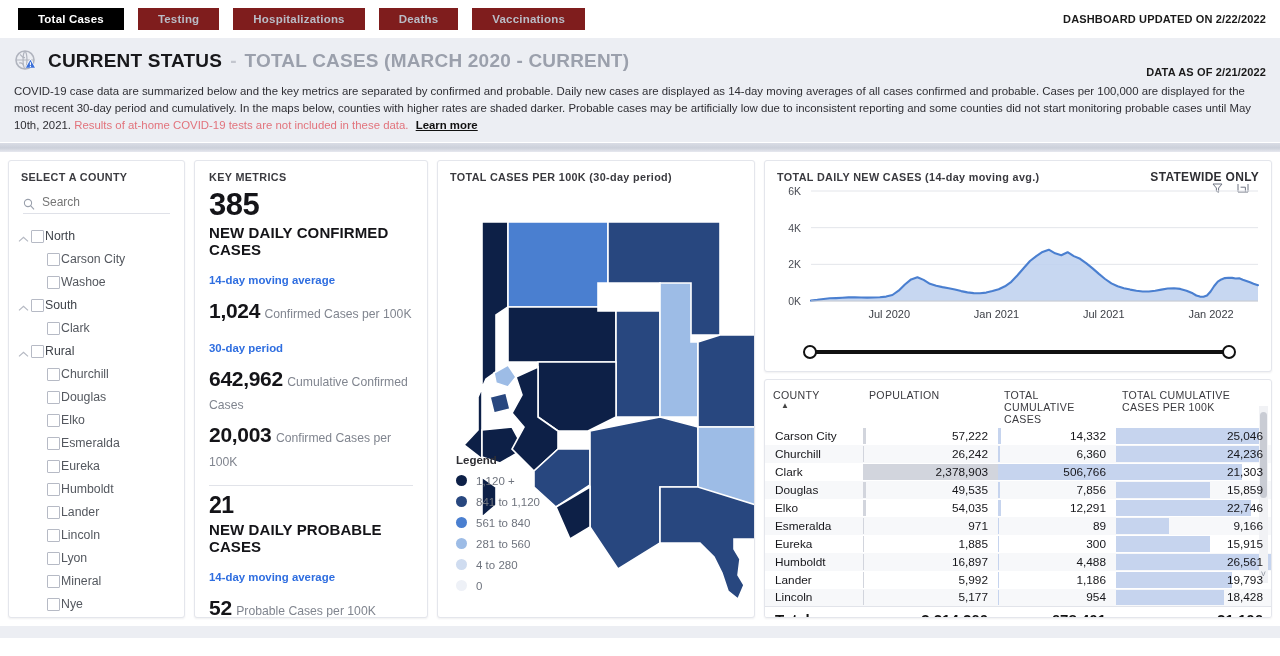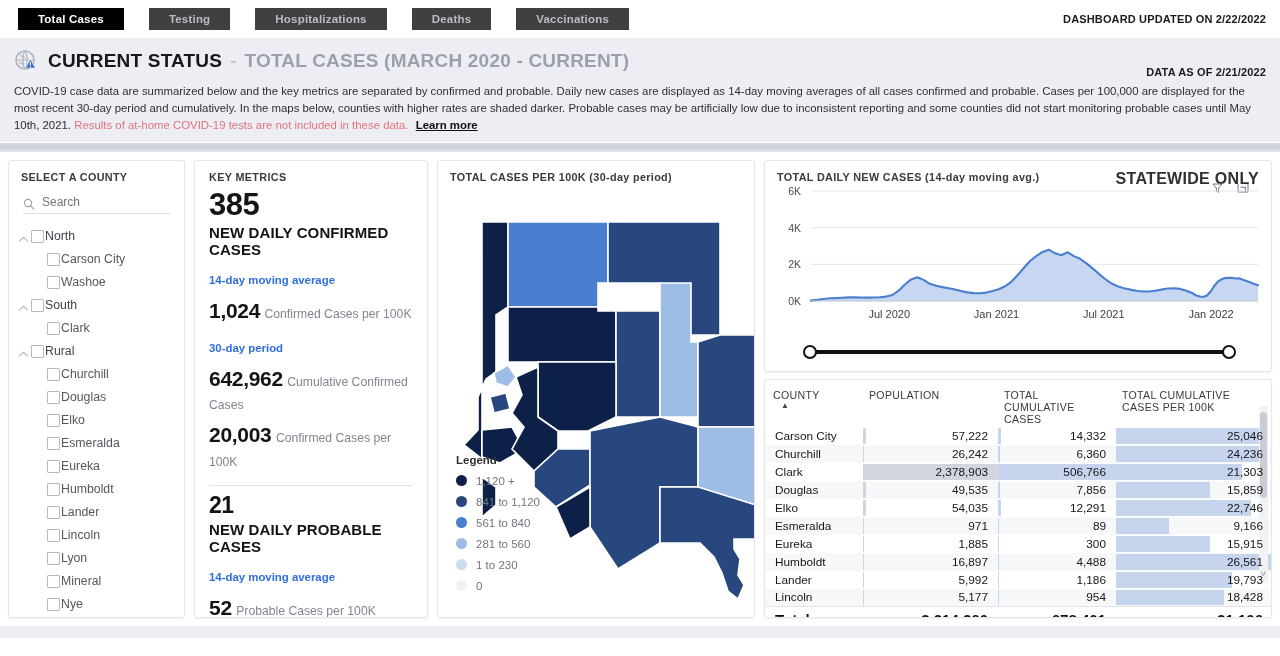--- a/index.html
+++ b/index.html
@@ -10,34 +10,34 @@
     overflow: hidden;
   }
 
   
   .tabbar {
     height: 38px;
     background: #ffffff;
     display: flex;
     align-items: center;
     padding-left: 18px;
-    gap: 25px;
+    gap: 14px;
     position: relative;
   }
   .tab {
     height: 22px;
     padding: 0 20px;
     display: flex;
     align-items: center;
     justify-content: center;
     font-size: 11.5px;
     font-weight: bold;
     letter-spacing: .2px;
     color: #b9bcc6;
-    background: #404040;
+    background: #7f1d1d;
     cursor: pointer;
     white-space: nowrap;
   }
   .tab.active { background: #000000; color: #ffffff; }
   .updated-on {
     position: absolute;
     right: 14px;
     font-size: 11px;
     font-weight: bold;
     color: #1a1a1a;
@@ -166,21 +166,21 @@
   .legend-title { font-size: 11.5px; font-weight: bold; color: #2f2f34; }
   .legend-item { display: flex; align-items: center; gap: 9px; margin-top: 9px; }
   .legend-dot { width: 11px; height: 11px; border-radius: 50%; flex: none; }
   .legend-text { font-size: 11.5px; color: #6f747e; }
 
   
   .rightcol { flex: 1 1 auto; display: flex; flex-direction: column; gap: 7px; min-width: 0; }
   .chart-card { height: 212px; flex: none; overflow: hidden; }
   .statewide {
     position: absolute; right: 12px; top: 9px;
-    font-size: 16px; font-weight: bold; letter-spacing: .3px; color: #2f2f34;
+    font-size: 12px; font-weight: bold; letter-spacing: .3px; color: #2f2f34;
   }
   .chart-tools {
     position: absolute; right: 22px; top: 19px;
     display: flex; gap: 14px; align-items: center;
   }
   .chart-area { position: absolute; left: 0; top: 24px; right: 0; bottom: 0; }
   .slider {
     position: absolute; left: 38px; right: 35px; bottom: 12px; height: 14px;
   }
   .slider-track {
@@ -462,21 +462,21 @@
           <div class="legend-item">
             <span class="legend-dot" style="background: rgb(74, 127, 208);"></span>
             <span class="legend-text">561 to 840</span>
           </div>
           <div class="legend-item">
             <span class="legend-dot" style="background: rgb(157, 188, 230);"></span>
             <span class="legend-text">281 to 560</span>
           </div>
           <div class="legend-item">
             <span class="legend-dot" style="background: rgb(207, 220, 240);"></span>
-            <span class="legend-text">1 to 230</span>
+            <span class="legend-text">4 to 280</span>
           </div>
           <div class="legend-item">
             <span class="legend-dot" style="background: rgb(238, 241, 247);"></span>
             <span class="legend-text">0</span>
           </div>
         </div>
     </div>
   </div>
 
   <div class="rightcol">

